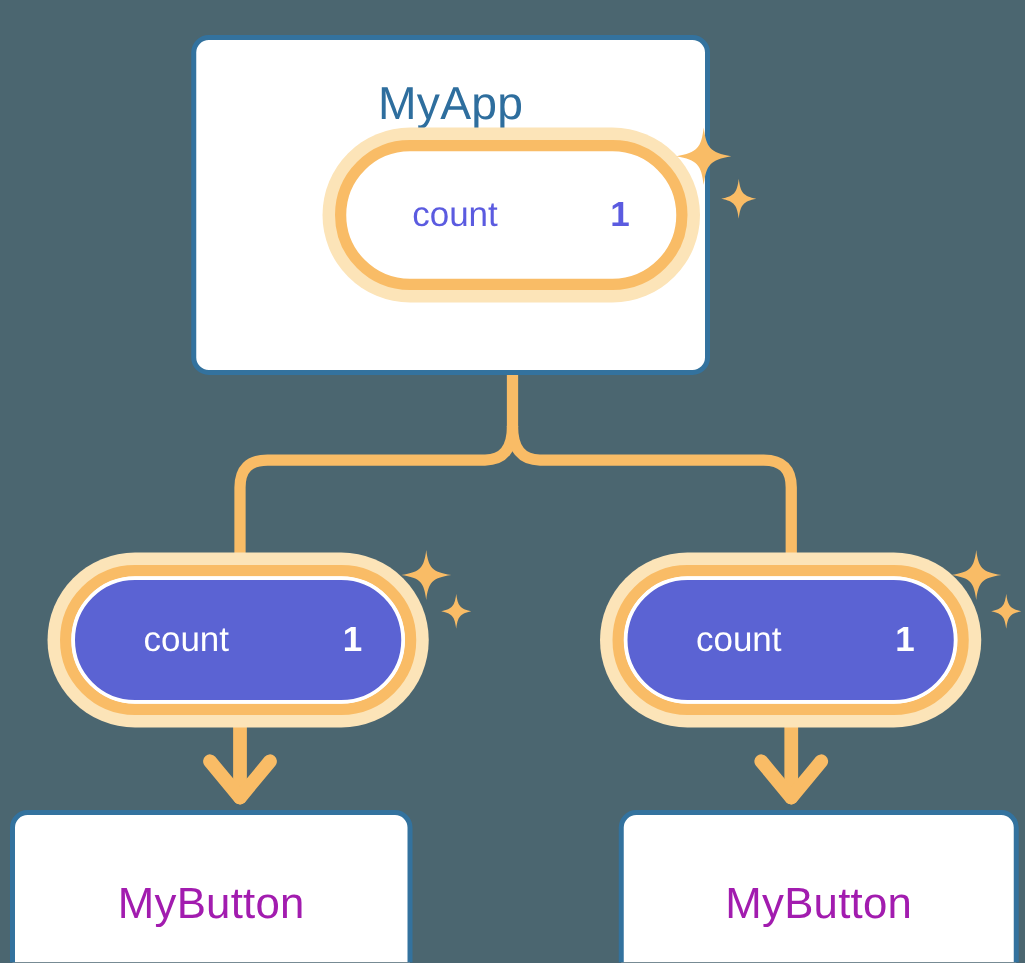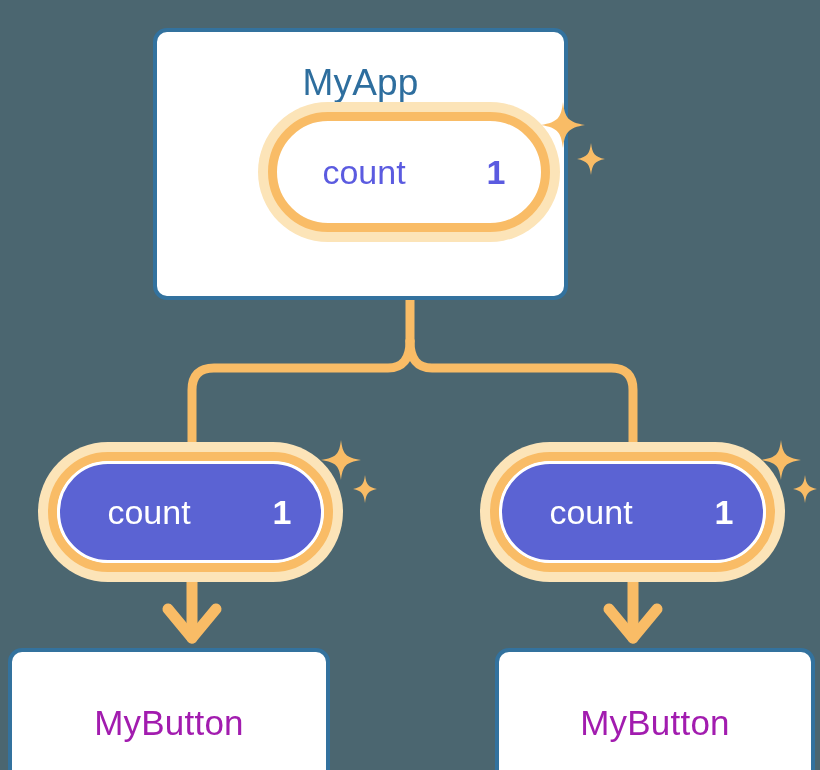--- a/index.html
+++ b/index.html
@@ -83,21 +83,21 @@
   .pill-halo {
     position: absolute;
     border-radius: 999px;
     background: #fce4b8;
   }
 
   .pill-key, .pill-val {
     display: flex;
     align-items: center;
     justify-content: center;
-    font-size: 34px;
+    font-size: 28px;
     line-height: 1;
   }
   .pill-key { flex: 0 0 auto; }
   .pill-val { flex: 0 0 auto; font-weight: 700; }
 
   
   .pill-top-wrap { left: 258px; top: 102px; }
   .pill-top-halo { left: 0;  top: 0;  width: 302px; height: 140px; }
   .pill-top {
     position: absolute;

